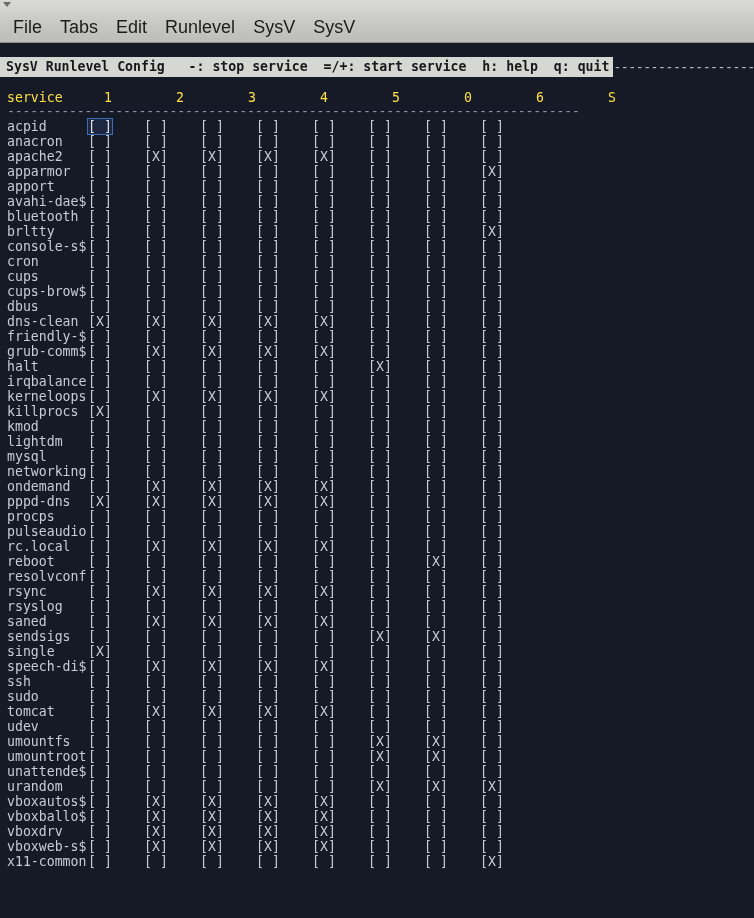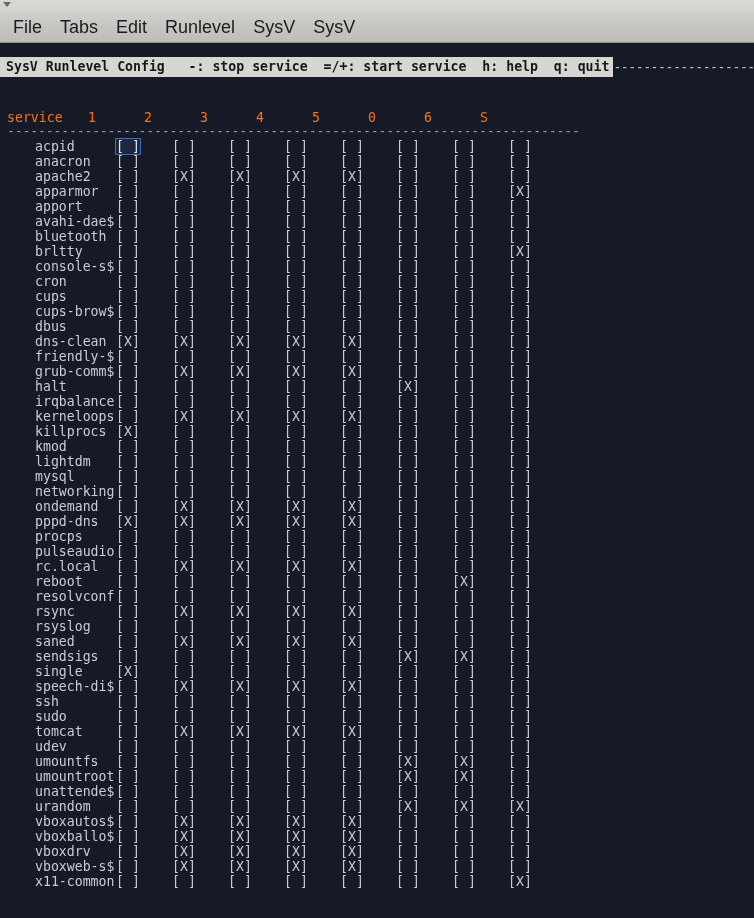--- a/index.html
+++ b/index.html
@@ -106,34 +106,35 @@
     padding-left: 7px;
     overflow: hidden;
     white-space: pre;
   }
   .c-box {
     width: 56px;
     text-align: left;
     white-space: pre;
   }
   #col-head {
-    margin-top: 26px;
-    color: #f97316;
+    margin-top: 6px;
+    color: #fde047;
+    gap: 16px;
   }
   #divider-row {
     height: 13px;
     line-height: 13px;
     color: #8f95a8;
     white-space: nowrap;
     overflow: hidden;
     padding-left: 7px;
     font-size: 13.2px;
     letter-spacing: -0.2px;
   }
-  #rows { margin-top: 1px; margin-left: 28px; }
+  #rows { margin-top: 1px; }
   .svc-name { color: #c8ccd8; }
   .cell { color: #c8ccd8; }
   .cell.cursor {
     outline: 1px solid #3a6fb5;
     background: #1d2740;
     color: #dfe3ee;
   }
 </style>
 </head>
 <body>

